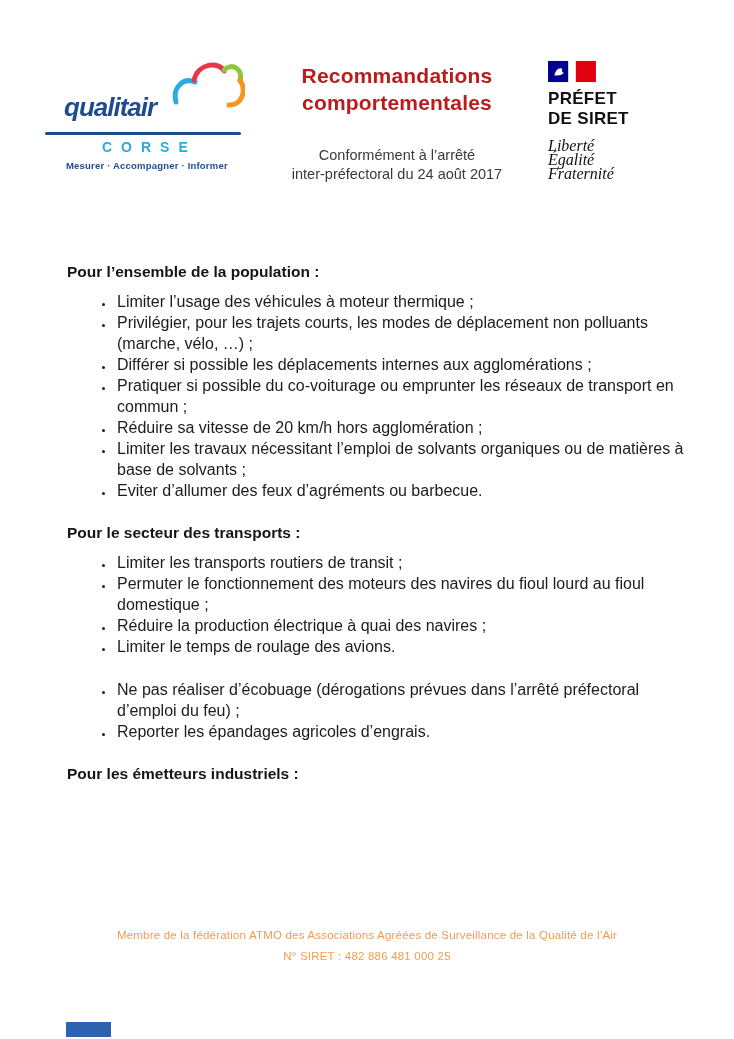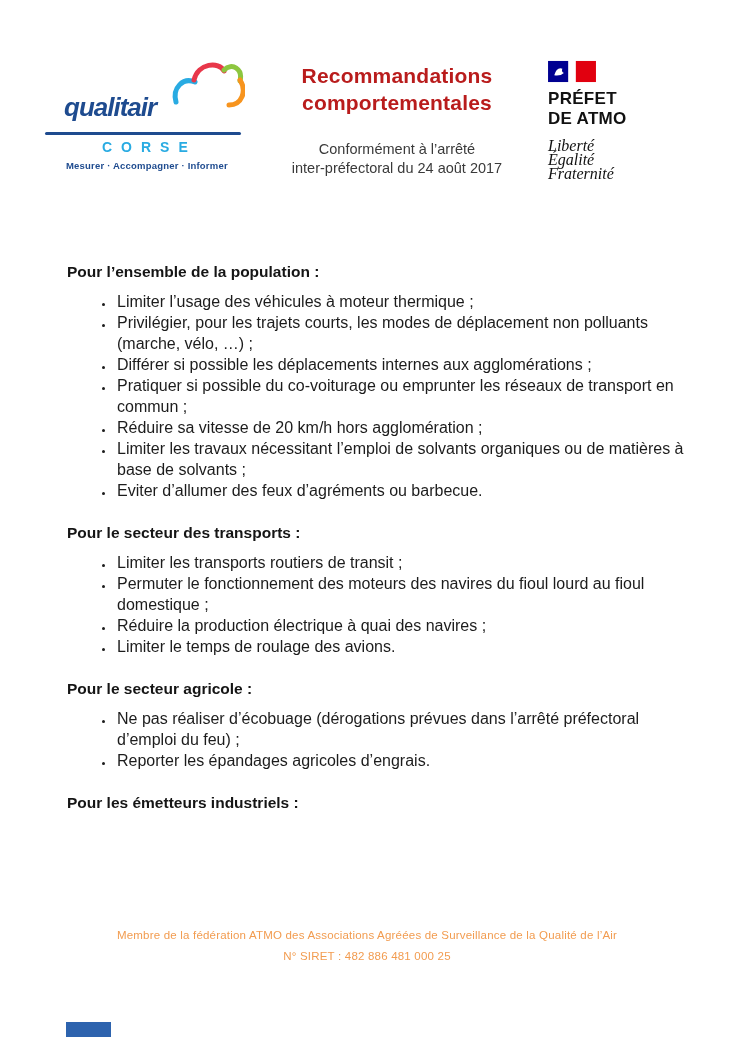--- a/index.html
+++ b/index.html
@@ -24,21 +24,21 @@
     font-size:14px; font-weight:bold; letter-spacing:9px; color:#29ABE2;
   }
   .logo-tagline {
     position:absolute; left:21px; top:104px;
     font-size:9.5px; font-weight:bold; color:#1E4B8F; letter-spacing:.2px;
   }
 
   
   .title-block { position:absolute; left:252px; top:62px; width:290px; text-align:center; }
   .doc-title { font-size:21px; line-height:27px; font-weight:bold; color:#b91c1c; letter-spacing:.2px; }
-  .doc-subtitle { margin-top:24px; font-size:14.5px; line-height:19px; color:#3a3a3a; }
+  .doc-subtitle { margin-top:30px; font-size:14.5px; line-height:19px; color:#3a3a3a; }
 
   
   .prefet-block { position:absolute; left:548px; top:60px; width:165px; }
   .flag-svg { display:block; width:48px; height:23px; margin-bottom:6px; }
   .prefet-name { font-size:17px; line-height:20px; font-weight:bold; color:#111; letter-spacing:.3px; }
   .prefet-motto { margin-top:10px; font-family:"Liberation Serif", serif; font-style:italic; font-size:16px; line-height:14px; color:#111; }
 
   
   .document-body { position:absolute; left:67px; top:262px; width:622px; }
   .section-heading { font-size:15.5px; line-height:19px; font-weight:bold; color:#151515; margin-bottom:10px; }
@@ -85,21 +85,21 @@
   </div>
 
   <div class="prefet-block">
     <svg class="flag-svg" viewBox="0 0 50 24">
       <rect x="0" y="1" width="21" height="22" fill="#000091"></rect>
       <path d="M6.5 16 q2.5 -9 8.5 -7 q-1.5 3 1.5 4.5 q-3.5 3.5 -10 2.5 z" fill="#ffffff"></path>
       <rect x="29" y="1" width="21" height="22" fill="#E1000F"></rect>
     </svg>
     <div class="prefet-name">
       <div>PRÉFET</div>
-      <div>DE ATMO</div>
+      <div>DE SIRET</div>
     </div>
     <div class="prefet-motto">
       <div>Liberté</div>
       <div>Égalité</div>
       <div>Fraternité</div>
     </div>
   </div>
 
   <main class="document-body">
       <section>
@@ -117,21 +117,20 @@
       <section>
         <h2 class="section-heading">Pour le secteur des transports :</h2>
         <ul class="bullet-list">
           <li>Limiter les transports routiers de transit ;</li>
           <li>Permuter le fonctionnement des moteurs des navires du fioul lourd au fioul domestique ;</li>
           <li>Réduire la production électrique à quai des navires ;</li>
           <li>Limiter le temps de roulage des avions.</li>
         </ul>
       </section>
       <section>
-        <h2 class="section-heading">Pour le secteur agricole :</h2>
         <ul class="bullet-list">
           <li>Ne pas réaliser d’écobuage (dérogations prévues dans l’arrêté préfectoral d’emploi du feu) ;</li>
           <li>Reporter les épandages agricoles d’engrais.</li>
         </ul>
       </section>
       <section>
         <h2 class="section-heading">Pour les émetteurs industriels :</h2>
       </section>
     </main>
 

